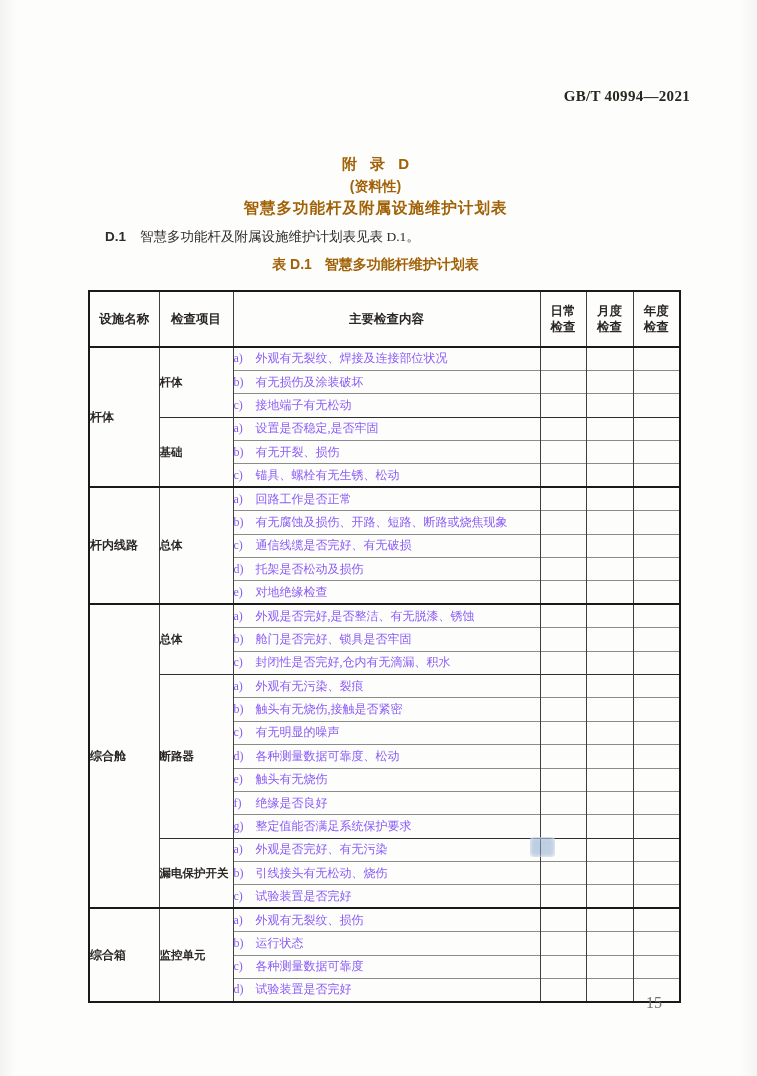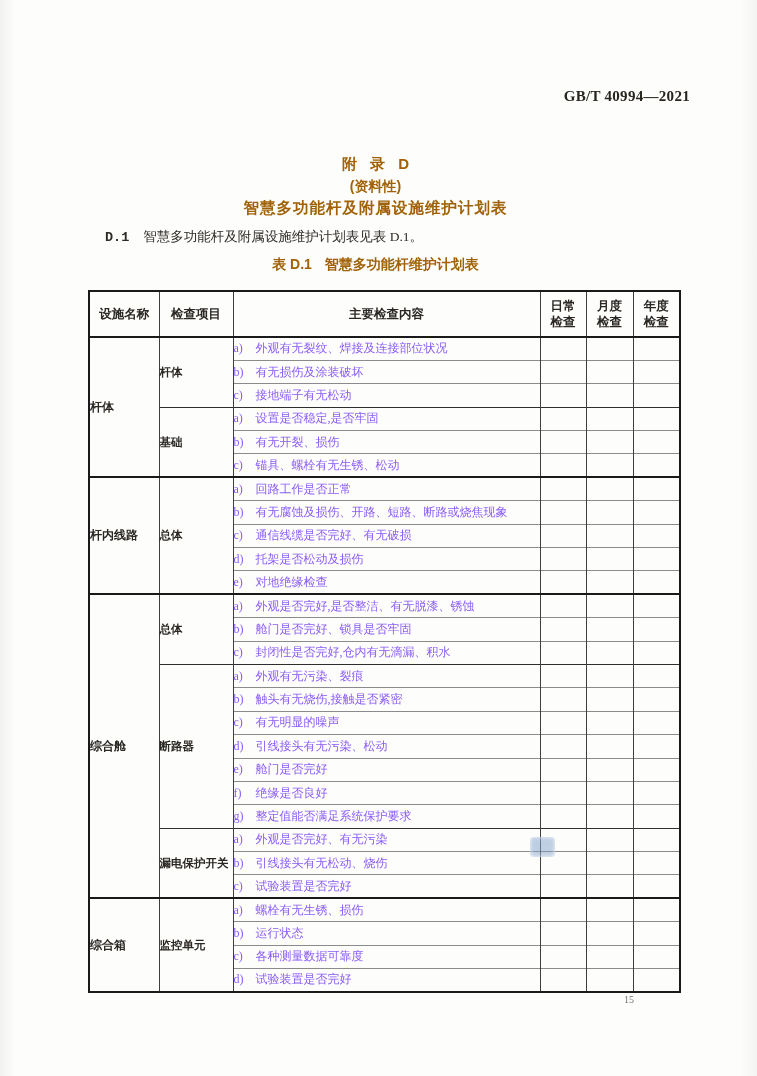--- a/index.html
+++ b/index.html
@@ -13,47 +13,47 @@
   .doc-code {
     position:absolute; top:88px; right:67px;
     font-size:15px; font-weight:bold; letter-spacing:.3px; color:#29261f;
   }
   .centerline { position:absolute; left:80px; width:591px; text-align:center;
     font-family:"Liberation Sans", sans-serif; font-weight:bold; color:#a16207; }
   .t1 { top:155px; font-size:15px; word-spacing:9px; }
   .t2 { top:178px; font-size:14px; }
   .t3 { top:198px; font-size:15.5px; letter-spacing:1px; }
   .clause { position:absolute; left:88px; top:228px; font-size:13.5px; color:#2f2b27; }
-  .clause .lbl { font-family:Liberation Mono, monospace; font-weight:bold; margin-right:14px;padding-left:17px; }
+  .clause .lbl { font-family:Liberation Sans, sans-serif; font-weight:bold; margin-right:14px;padding-left:17px; }
   .caption { top:256px; font-size:14px; }
   .caption .lbl { margin-right:13px;text-align:right; }
 
   table.mt {
     position:absolute; left:88px; top:290px; width:591px;
     border-collapse:collapse; table-layout:fixed;
     border:2px solid #1a1a1a;
   }
   .mt th, .mt td { border-left:1px solid #3f3f3f; padding:0; }
-  .mt thead tr { height:46px; }
+  .mt thead tr { height:56px; }
   .mt th {
     font-family:"Liberation Serif", serif; font-weight:bold;
     font-size:12.5px; color:#2b2824; text-align:center; vertical-align:middle;
     border-bottom:2px solid #1a1a1a;
   }
   .mt th span { display:block; line-height:16px; }
   .mt tbody tr { height:23.4px; }
   .mt tbody td { border-top:1px solid #8b8b8b; vertical-align:middle; }
   .mt tbody tr.item  td { border-top:1px solid #2e2e2e; }
   .mt tbody tr.group td { border-top:2px solid #1a1a1a; }
   .fac, .itm { text-align:left; font-weight:bold; color:#2b2824; white-space:nowrap; }
   .fac { font-size:12px; }
   .itm { font-size:11.5px; }
   .cnt { font-size:12px; color:#8b5cf6; padding:0 3px 0 8px; white-space:nowrap; overflow:hidden; }
   .cnt .code { display:inline-block; width:22px; }
-  .pagenum { position:absolute; left:624px; top:994px; font-size:10px; color:#737373; }
+  .pagenum { position:absolute; left:646px; top:994px; font-size:16px; color:#737373; }
   .wm {
     position:absolute; left:530px; top:837px; width:25px; height:20px; border-radius:4px;
     background:linear-gradient(135deg, rgba(146,175,211,.62), rgba(116,148,190,.42));
     box-shadow: inset 0 0 4px rgba(255,255,255,.9);
   }
 </style>
 </head>
 <body>
 
 <div class="doc-code">GB/T 40994—2021</div>
@@ -203,27 +203,27 @@
         <td class="chk"></td>
         <td class="chk"></td>
       </tr>
     <tr>
         <td class="cnt"><span class="code">c)</span><span>有无明显的噪声</span></td>
         <td class="chk"></td>
         <td class="chk"></td>
         <td class="chk"></td>
       </tr>
     <tr>
-        <td class="cnt"><span class="code">d)</span><span>引线接头有无污染、松动</span></td>
-        <td class="chk"></td>
-        <td class="chk"></td>
-        <td class="chk"></td>
-      </tr>
-    <tr>
-        <td class="cnt"><span class="code">e)</span><span>舱门是否完好</span></td>
+        <td class="cnt"><span class="code">d)</span><span>各种测量数据可靠度、松动</span></td>
+        <td class="chk"></td>
+        <td class="chk"></td>
+        <td class="chk"></td>
+      </tr>
+    <tr>
+        <td class="cnt"><span class="code">e)</span><span>触头有无烧伤</span></td>
         <td class="chk"></td>
         <td class="chk"></td>
         <td class="chk"></td>
       </tr>
     <tr>
         <td class="cnt"><span class="code">f)</span><span>绝缘是否良好</span></td>
         <td class="chk"></td>
         <td class="chk"></td>
         <td class="chk"></td>
       </tr>
@@ -248,21 +248,21 @@
       </tr>
     <tr>
         <td class="cnt"><span class="code">c)</span><span>试验装置是否完好</span></td>
         <td class="chk"></td>
         <td class="chk"></td>
         <td class="chk"></td>
       </tr>
     <tr class="group">
         <td class="fac" rowspan="4">综合箱</td>
         <td class="itm" rowspan="4">监控单元</td>
-        <td class="cnt"><span class="code">a)</span><span>螺栓有无生锈、损伤</span></td>
+        <td class="cnt"><span class="code">a)</span><span>外观有无裂纹、损伤</span></td>
         <td class="chk"></td>
         <td class="chk"></td>
         <td class="chk"></td>
       </tr>
     <tr>
         <td class="cnt"><span class="code">b)</span><span>运行状态</span></td>
         <td class="chk"></td>
         <td class="chk"></td>
         <td class="chk"></td>
       </tr>

